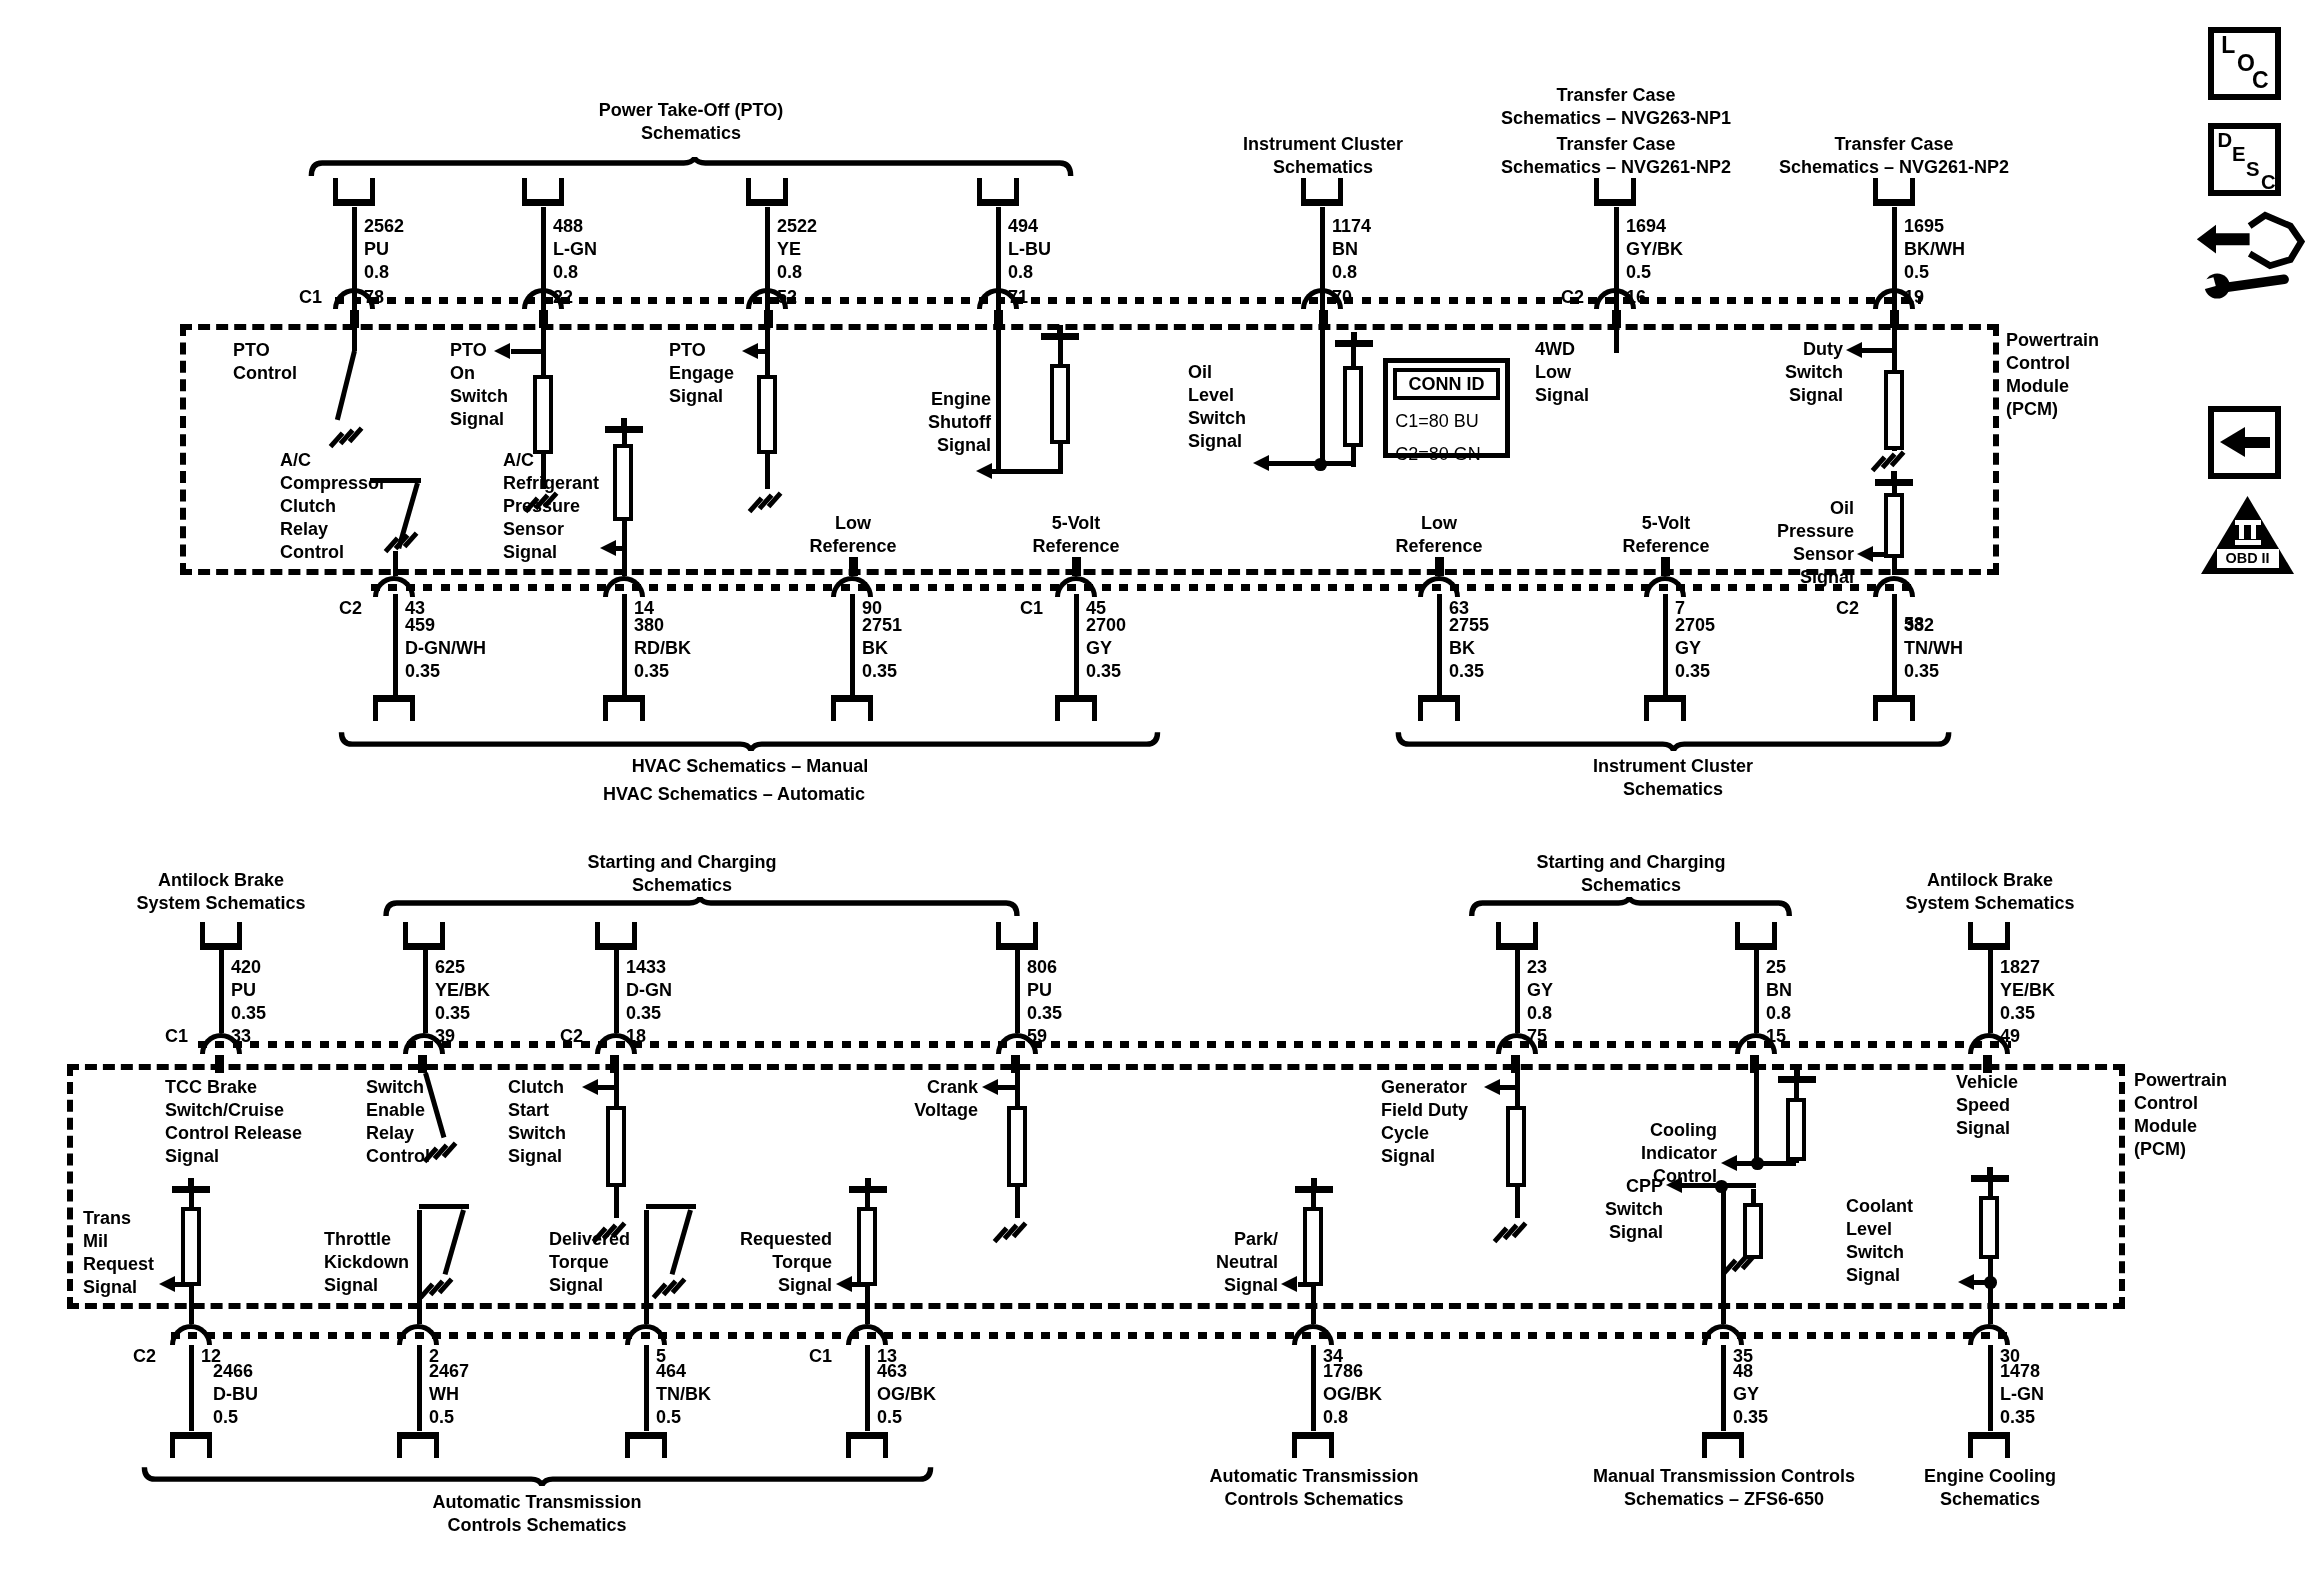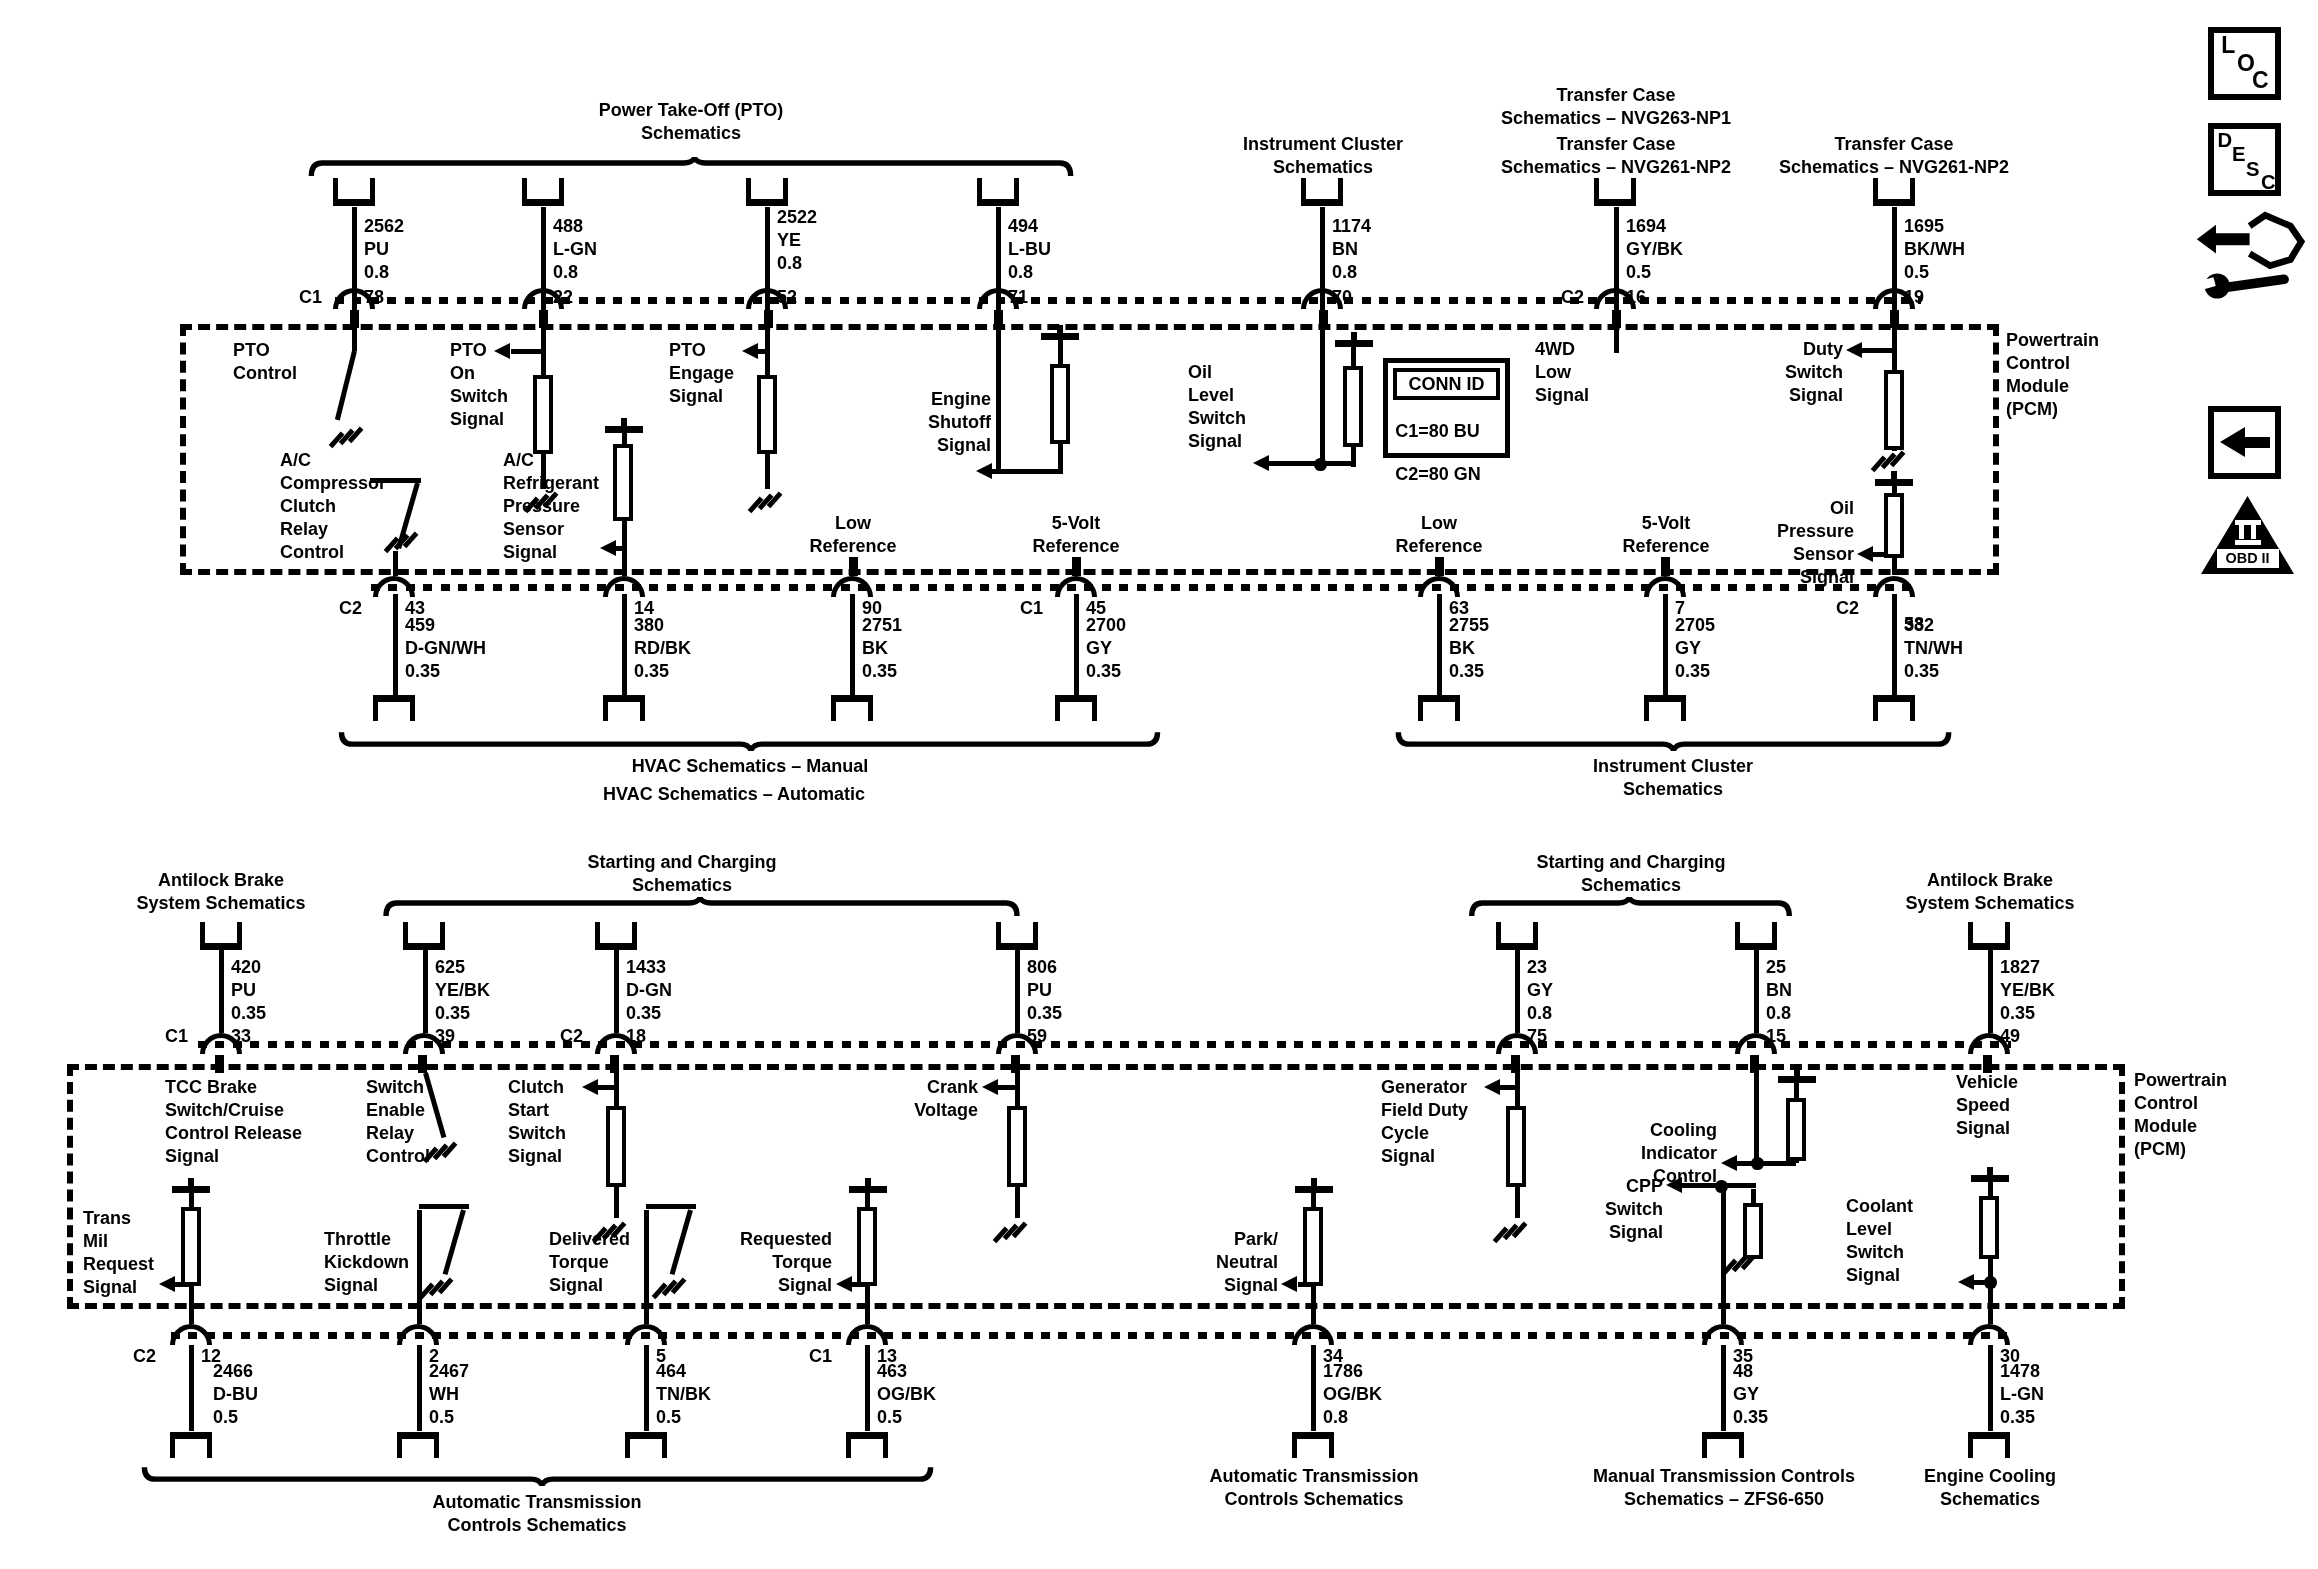--- a/index.html
+++ b/index.html
@@ -26,21 +26,21 @@
   .gnd{position:absolute;width:31px;height:24px;z-index:2}
   .gnd i{position:absolute;width:5.4px;height:18px;background:#000;transform:rotate(42deg)}
   .gnd i:nth-child(1){left:1.2px;top:4.8px}
   .gnd i:nth-child(2){left:10.8px;top:2.4px}
   .gnd i:nth-child(3){left:20.3px;top:0}
   .brace{position:absolute;z-index:1}
   .ibox{position:absolute;width:61px;height:61px;border:6px solid #000;background:#fff;overflow:hidden;z-index:7}
   .ilet{position:absolute;font-weight:bold;font-size:23px;line-height:23px}
   .cid{position:absolute;width:117px;height:90px;border:5.4px solid #000;background:#fff;box-sizing:content-box;z-index:5}
   .cidh{margin:4.8px 4.8px 0 4.8px;border:4.2px solid #000;text-align:center;font-weight:bold;font-size:18px;line-height:24px}
-  .cidr{font-weight:bold;font-size:18px;line-height:23px;padding-left:7.2px;margin-top:20px}
+  .cidr{font-weight:normal;font-size:18px;line-height:23px;padding-left:7.2px;margin-top:10px}
   .obd{position:absolute;width:93px;height:78px;z-index:7}
   .obd .tri{position:absolute;left:0;top:0;width:93px;height:78px;background:#000;
             clip-path:polygon(50% 0,100% 100%,0 100%)}
   .obd .bar{position:absolute;background:#fff;z-index:8}
   .obdtxt{position:absolute;background:#fff;text-align:center;font-weight:bold;font-size:14.4px;line-height:19px;z-index:8}
 </style>
 </head>
 <body>
 
 <div class="page">
@@ -88,21 +88,21 @@
   <div class="lbl" style="left:364px;top:215px">
       <div>2562</div>
       <div>PU</div>
       <div>0.8</div>
     </div>
   <div class="lbl" style="left:553px;top:215px">
       <div>488</div>
       <div>L-GN</div>
       <div>0.8</div>
     </div>
-  <div class="lbl" style="left:777px;top:206px">
+  <div class="lbl" style="left:777px;top:215px">
       <div>2522</div>
       <div>YE</div>
       <div>0.8</div>
     </div>
   <div class="lbl" style="left:1008px;top:215px">
       <div>494</div>
       <div>L-BU</div>
       <div>0.8</div>
     </div>
   <div class="lbl" style="left:1332px;top:215px">

